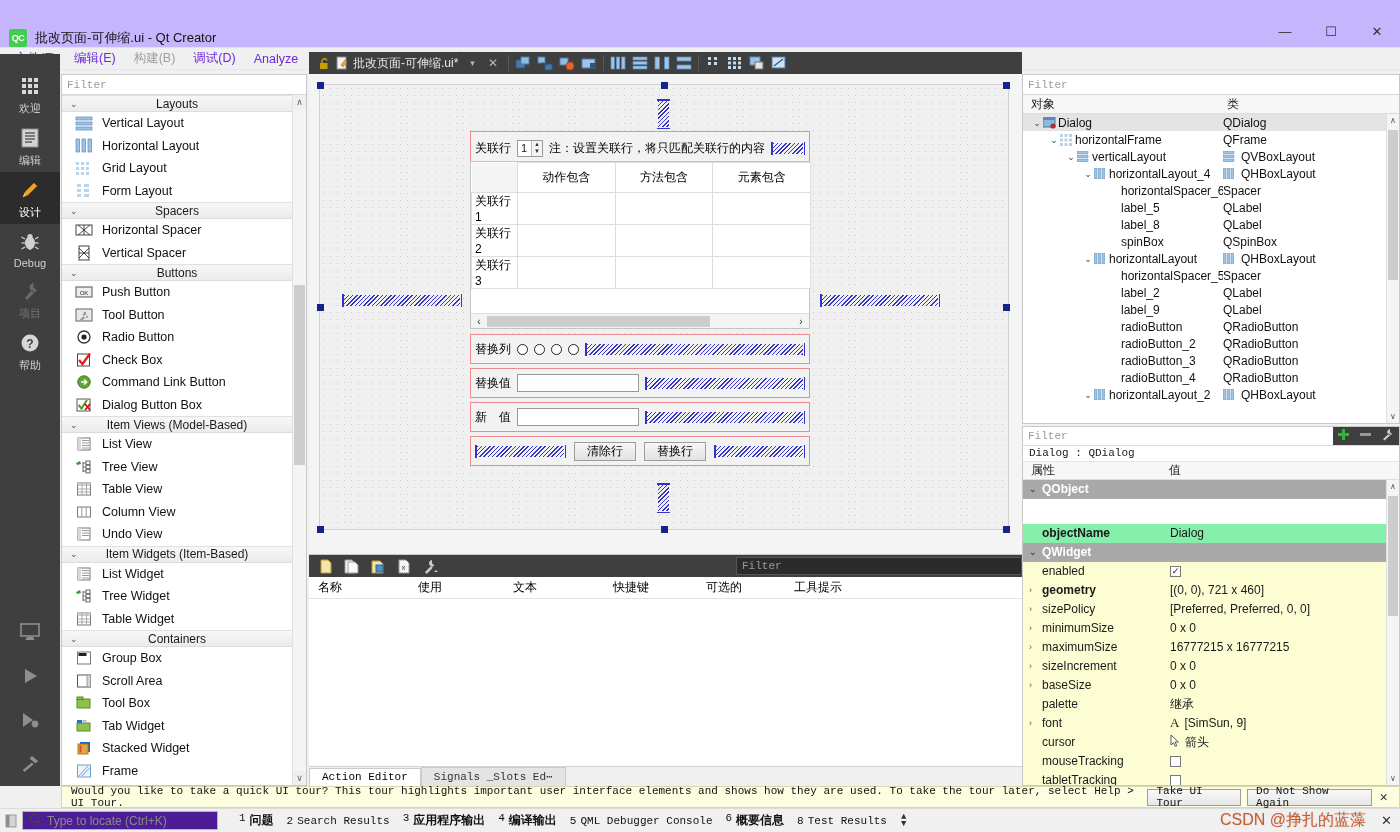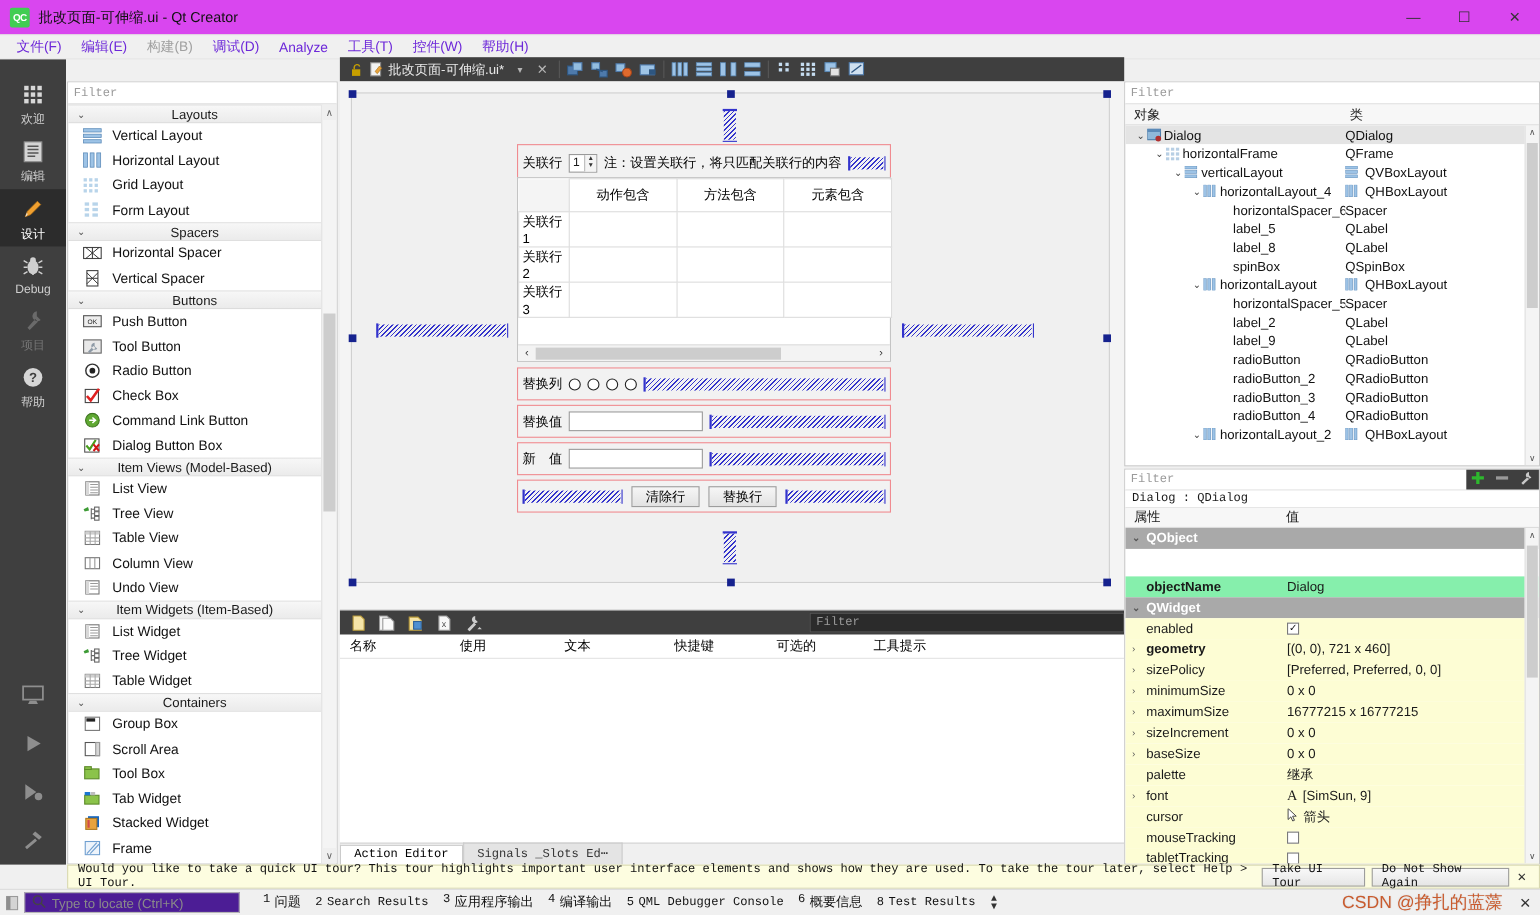--- a/index.html
+++ b/index.html
@@ -6,21 +6,21 @@
   html,body { width:1400px; height:832px; overflow:hidden; }
   body {
     font-family: "Liberation Sans", sans-serif;
     font-size: 12px;
     background:#efefef;
     color:#1a1a1a;
   }
   #app { position:relative; width:1400px; height:832px; background:#f0f0f0; }
 
   
-  .titlebar { height:32px; background:#d946ef; display:flex; align-items:center;
+  .titlebar { height:48px; background:#c4b5fd; display:flex; align-items:flex-end;
               border-bottom:1px solid #e2e2e2; }
   .titlebar .logo { width:18px; height:18px; margin-left:9px; margin-right:8px;
                     background:#41cd52; border-radius:2px; position:relative;
                     color:#fff; font-size:9px; font-weight:bold; line-height:18px;
                     text-align:center; letter-spacing:-0.5px;}
   .titlebar .ttl { font-size:13px; color:#111; }
   .winbtns { margin-left:auto; display:flex; height:32px; }
   .winbtn { width:46px; height:32px; display:flex; align-items:center; justify-content:center;
             font-size:13px; color:#333; }
 
@@ -230,21 +230,21 @@
 
   .statusbar { position:absolute; left:0; right:0; bottom:0; height:24px; background:#f0f0f0;
                border-top:1px solid #dcdcdc; display:flex; align-items:center; }
   .sb-toggle { width:22px; display:flex; align-items:center; justify-content:center; }
   .locate { width:196px; height:19px; border:1px solid #b6b6b6; background:#4c1d95;
             display:flex; align-items:center; gap:5px; padding-left:6px; color:#8a8a8a;
             font-size:12px; }
   .sb-items { display:flex; align-items:center; gap:3px; margin-left:16px;
               font-family:"Liberation Mono", monospace; font-size:11px; color:#111; }
   .sb-item { display:flex; gap:4px; padding:0 5px; }
-  .sb-item .cjk { font-family:"Liberation Sans", sans-serif; font-size:12px; }
+  .sb-item .cjk { font-family:"Liberation Sans", sans-serif; font-size:12px;font-weight:bold; }
   .watermark { margin-left:auto; margin-right:34px; color:#c2410c; font-size:16px;
                opacity:0.85; text-shadow:0 0 2px rgba(0,0,0,.15);
                font-family:"Liberation Sans", sans-serif; }
   .sb-x { position:absolute; right:8px; font-size:13px; color:#333; }
   .arrows-ud { font-size:9px; color:#333; line-height:8px; text-align:center; padding:0 6px;}
 
   .stack { display:flex; flex-direction:column; line-height:7px; }
 </style>
 </head>
 <body>

